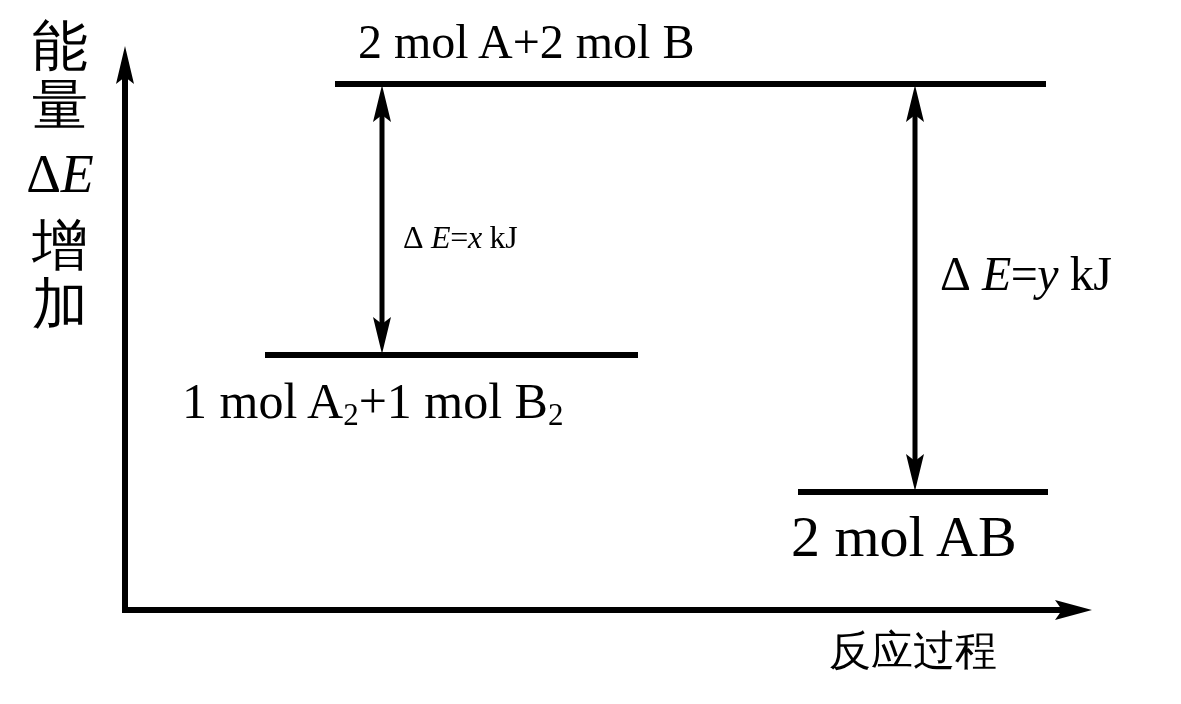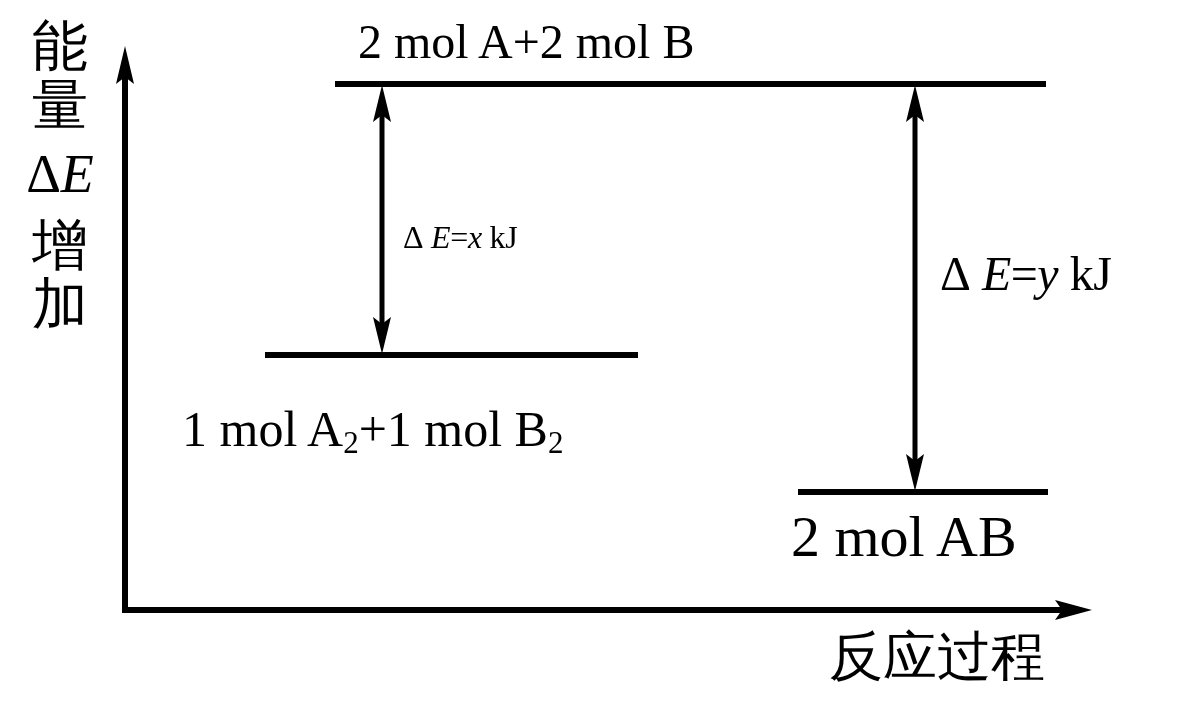--- a/index.html
+++ b/index.html
@@ -61,34 +61,33 @@
   }
   .ital {
     font-style: italic;
   }
 
   
   #x-axis-label {
     left: 829px;
     top: 630px;
     font-family: "DejaVu Sans", "Liberation Sans", sans-serif;
-    font-size: 54px;
+    font-size: 42px;
   }
 
   
   #level-top-label {
     left: 358px;
     top: 18px;
     font-size: 48px;
   }
   #level-mid-label {
     left: 182px;
     top: 376px;
     font-size: 50px;
-    margin-top: 28px;
   }
   #level-bot-label {
     left: 791px;
     top: 508px;
     font-size: 58px;
   }
   #level-top-label sub,
   #level-mid-label sub,
   #level-bot-label sub {
     font-size: 0.62em;

